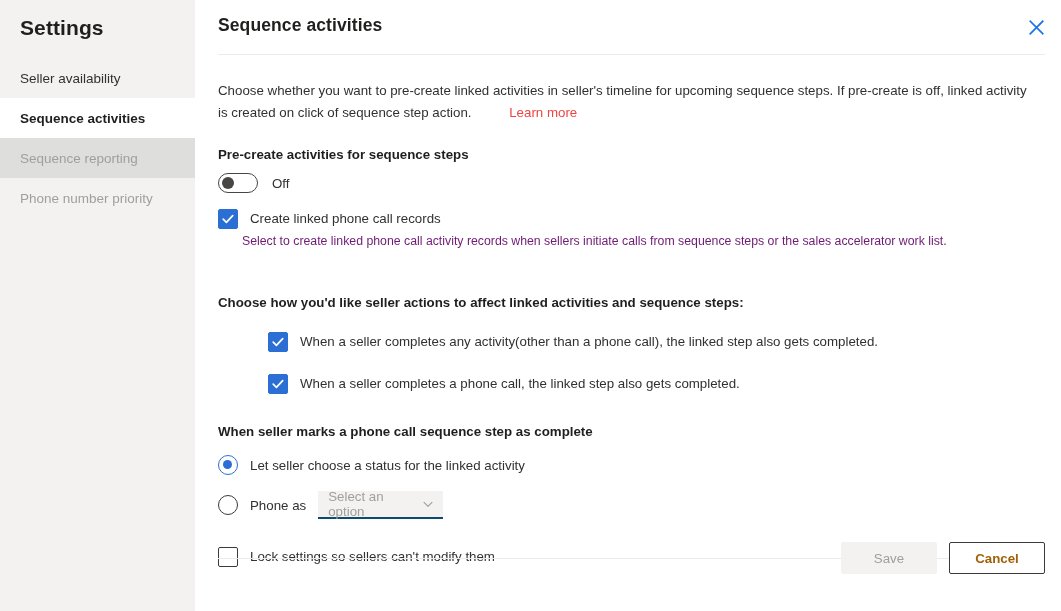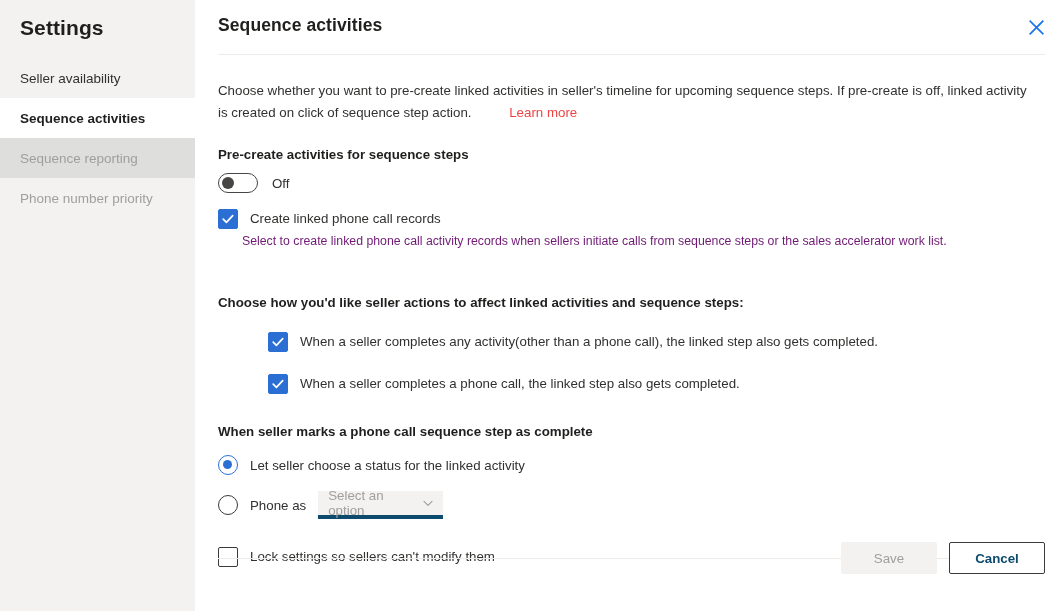--- a/index.html
+++ b/index.html
@@ -252,21 +252,21 @@
     color: #323130;
   }
 
   
   .dropdown {
     margin-left: 12px;
     width: 125px;
     height: 28px;
     background: #f3f2f1;
     border: none;
-    border-bottom: 4px solid #0c4a6e;
+    border-bottom: 2px solid #0c4a6e;
     display: flex;
     align-items: center;
     justify-content: space-between;
     padding: 0 9px 0 10px;
     cursor: default;
   }
   .dropdown .ph {
     font-size: 13.3px;
     color: #a19f9d;
   }
@@ -295,21 +295,21 @@
     padding: 0 16px;
   }
   .btn.save {
     background: #f3f2f1;
     color: #a19f9d;
     border: 1px solid #f3f2f1;
     cursor: default;
   }
   .btn.cancel {
     background: #ffffff;
-    color: #0c4a6e;
+    color: #a16207;
     border: 1px solid #3b3a39;
     margin-left: 12px;
     font-weight: 600;
   }
 </style>
 </head>
 <body>
 
 <div id="app">
 

